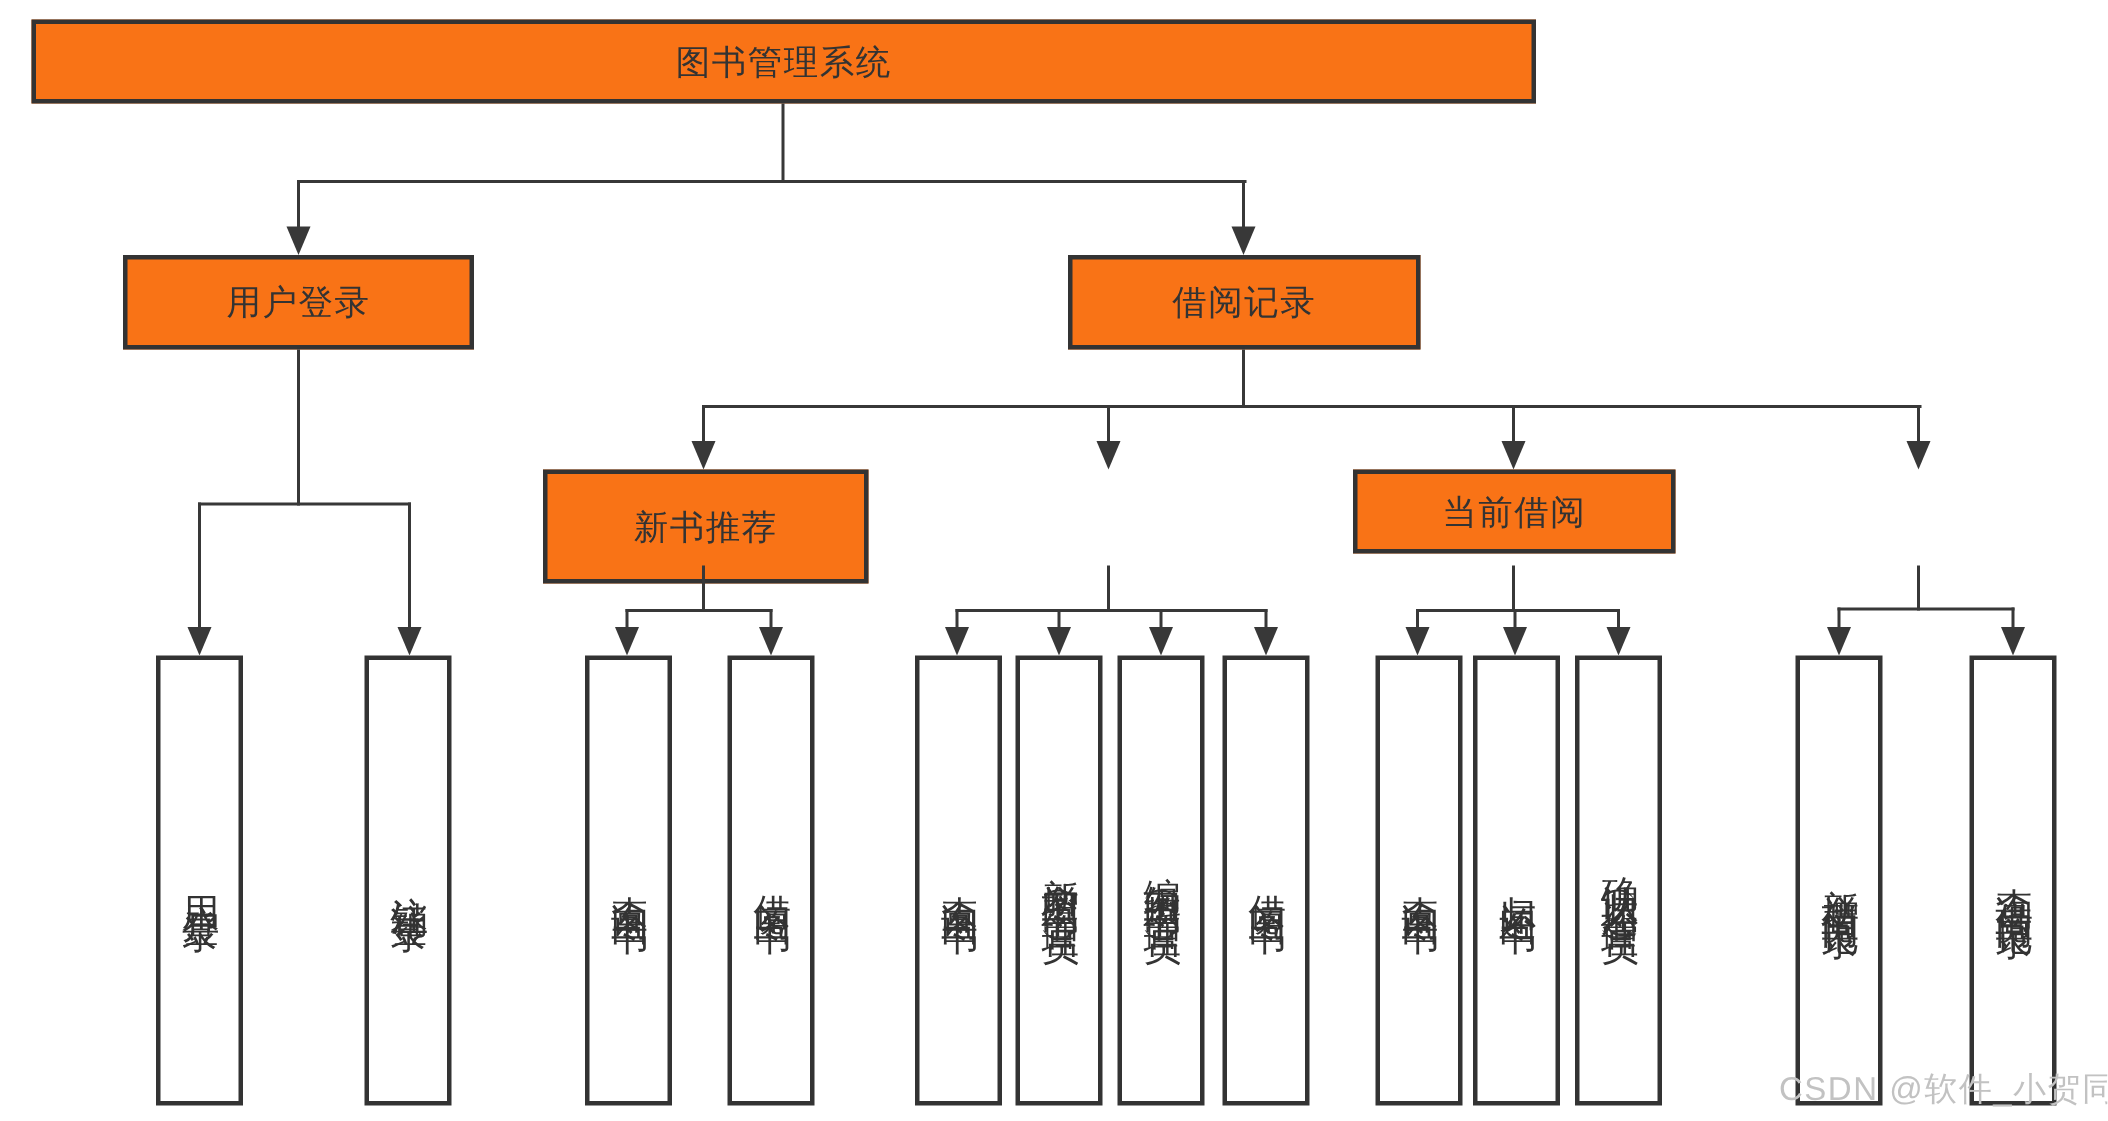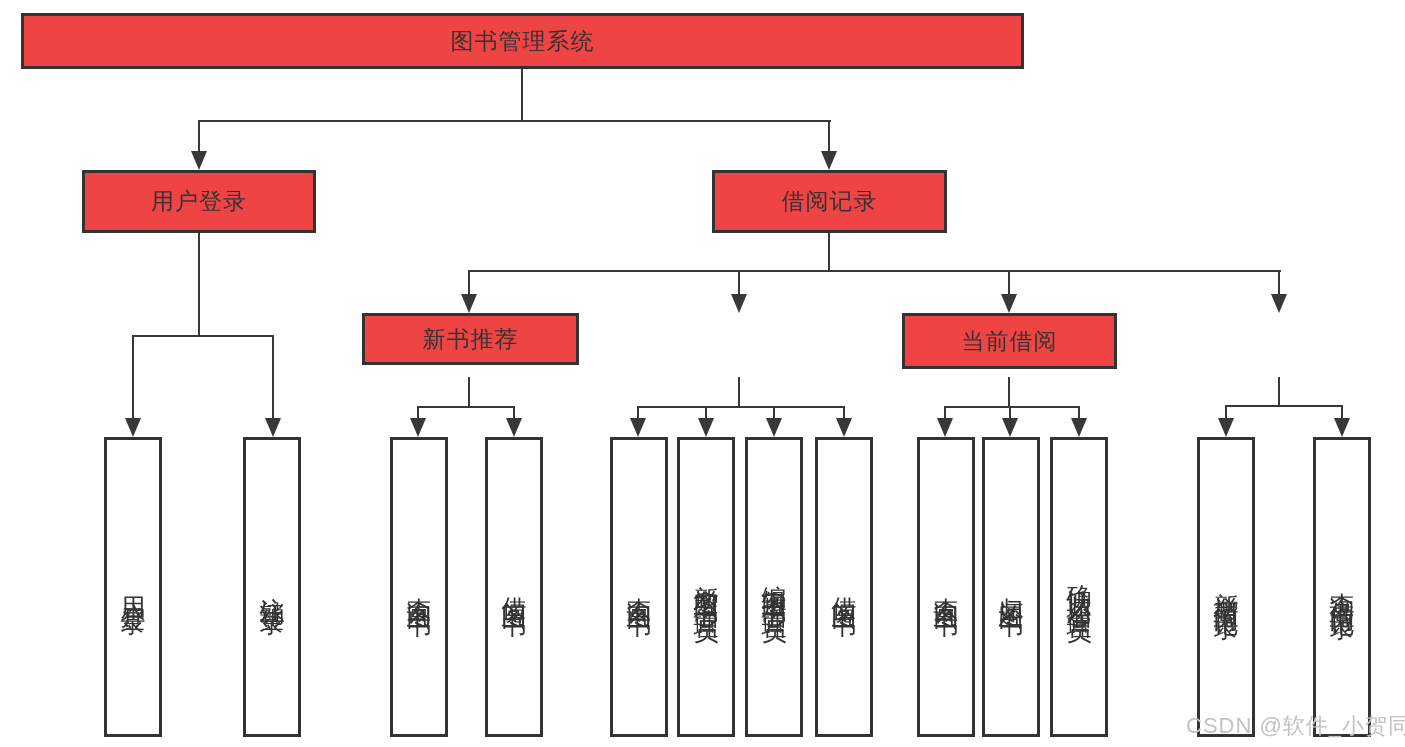--- a/index.html
+++ b/index.html
@@ -2,21 +2,21 @@
 <html><head>
 <meta charset="utf-8">
 <style>
   html,body{margin:0;padding:0;background:#ffffff;}
   #stage{
     position:relative;width:1405px;height:747px;background:#ffffff;
     font-family:"Liberation Sans","DejaVu Sans",sans-serif;
     color:#333333;overflow:hidden;
   }
   .box{
-    position:absolute;box-sizing:border-box;border:3px solid #333333;background:#ef4444;
+    position:absolute;box-sizing:border-box;border:3px solid #333333;background:#f97316;
     display:flex;align-items:center;justify-content:center;
   }
   .hlabel{font-size:23px;letter-spacing:1px;color:#333333;white-space:nowrap;}
   .leaf{
     position:absolute;box-sizing:border-box;border:3px solid #333333;background:#ffffff;
     width:58px;height:300px;top:437px;
     display:flex;align-items:center;justify-content:center;
   }
   .vtext{
     writing-mode:vertical-rl;text-orientation:mixed;
@@ -68,21 +68,21 @@
   <div class="hline" style="left:468px;top:270px;width:813px;"></div>
   <div class="vline" style="left:468px;top:270px;height:25px;"></div>
   <div class="arrow" style="left:461px;top:294px;"></div>
   <div class="vline" style="left:738px;top:270px;height:25px;"></div>
   <div class="arrow" style="left:731px;top:294px;"></div>
   <div class="vline" style="left:1008px;top:270px;height:25px;"></div>
   <div class="arrow" style="left:1001px;top:294px;"></div>
   <div class="vline" style="left:1278px;top:270px;height:25px;"></div>
   <div class="arrow" style="left:1271px;top:294px;"></div>
 
-  <div class="box" style="left:362px;top:313px;width:217px;height:52px;">
+  <div class="box" style="left:362px;top:313px;width:217px;height:76px;">
     <span class="hlabel">新书推荐</span>
   </div>
   <div class="box" style="left:902px;top:313px;width:215px;height:56px;">
     <span class="hlabel">当前借阅</span>
   </div>
 
   <div class="vline" style="left:468px;top:377px;height:31px;"></div>
   <div class="hline" style="left:417px;top:406px;width:98px;"></div>
   <div class="vline" style="left:417px;top:406px;height:14px;"></div>
   <div class="arrow" style="left:410px;top:418px;"></div>

